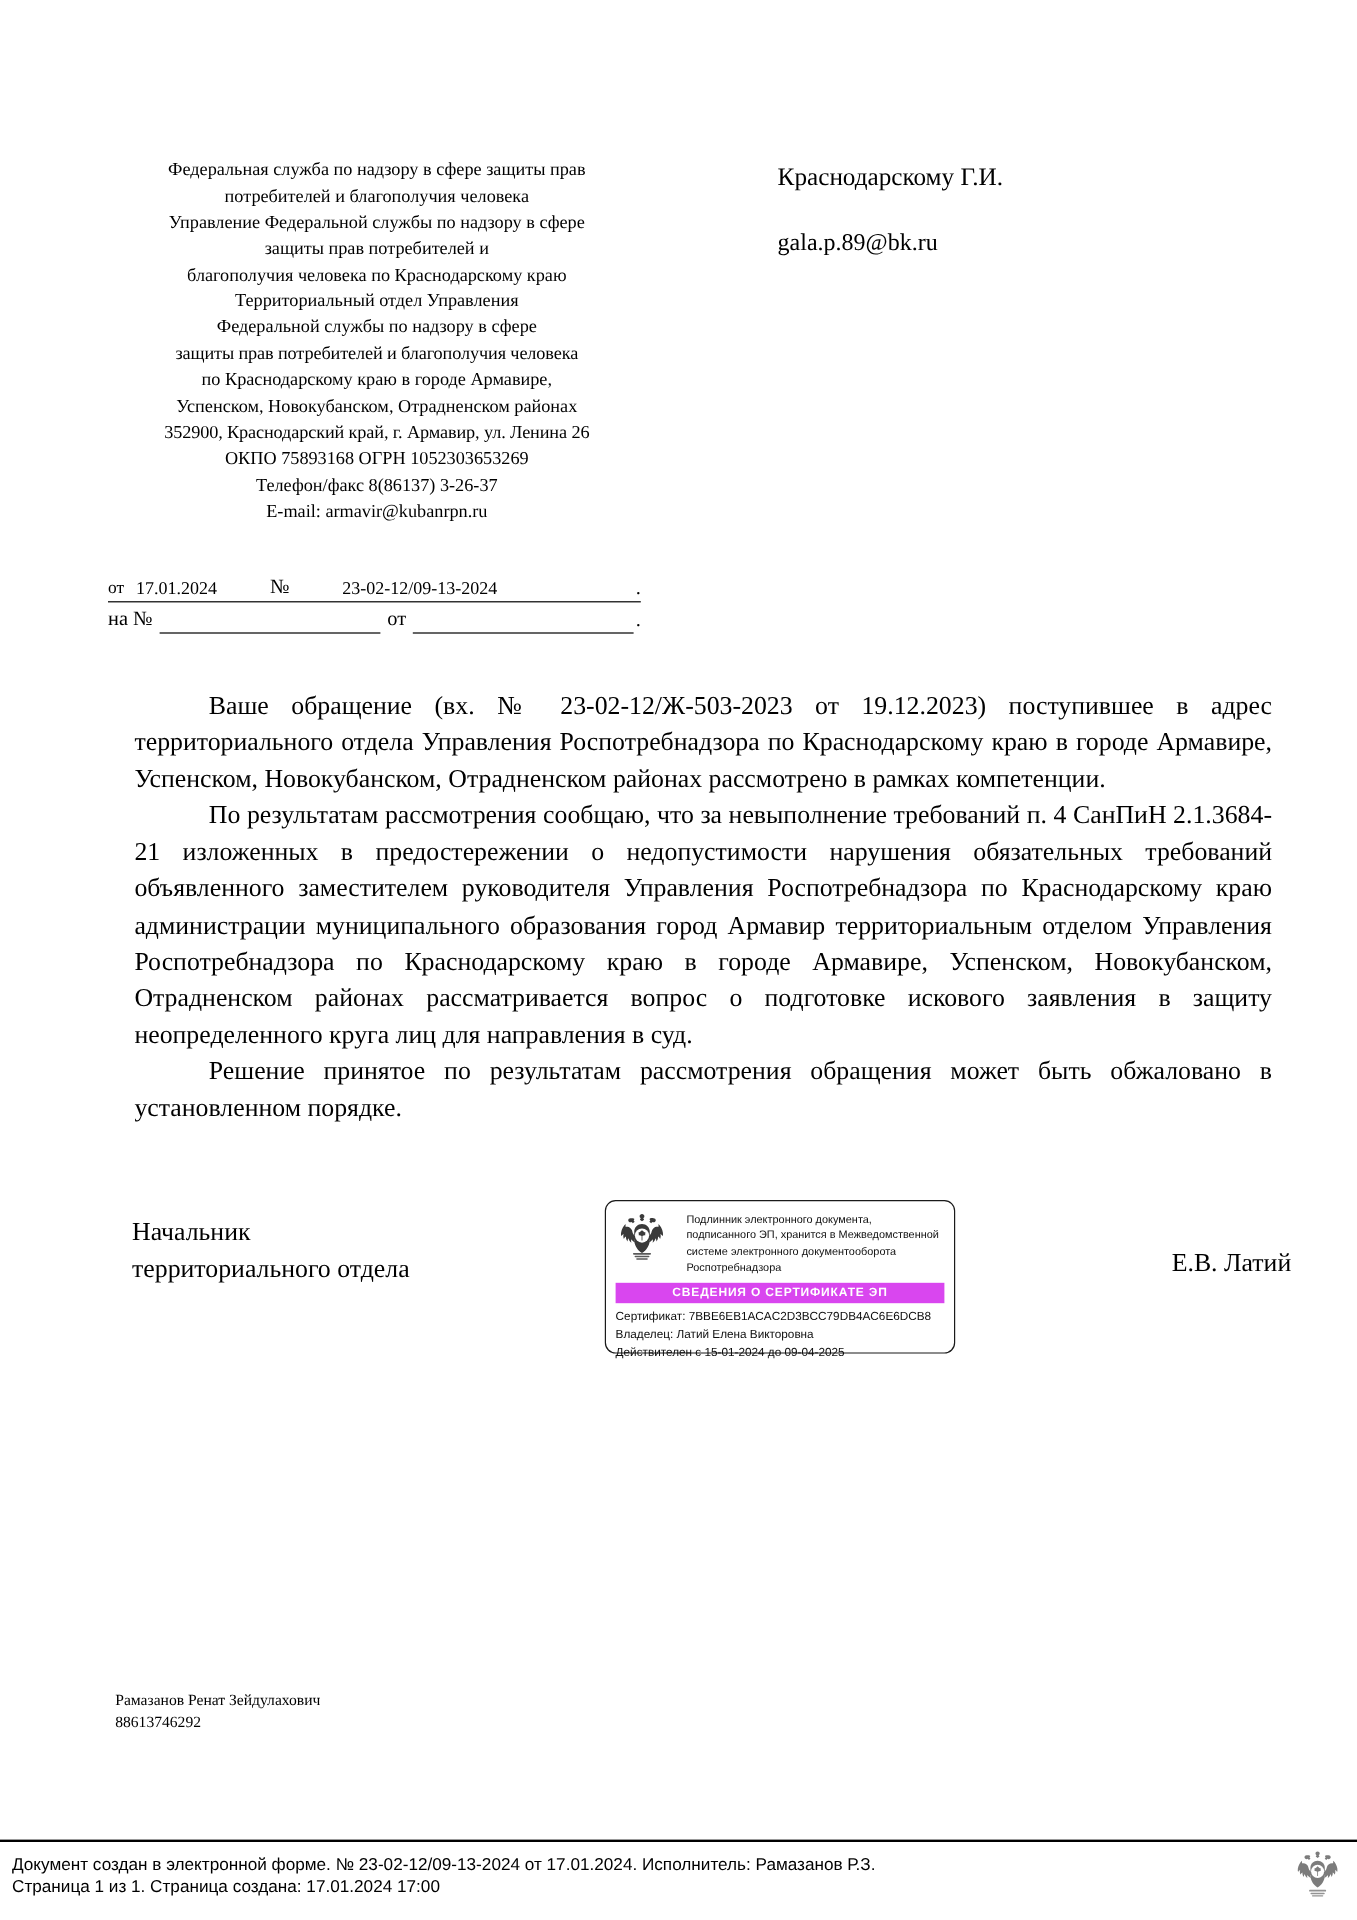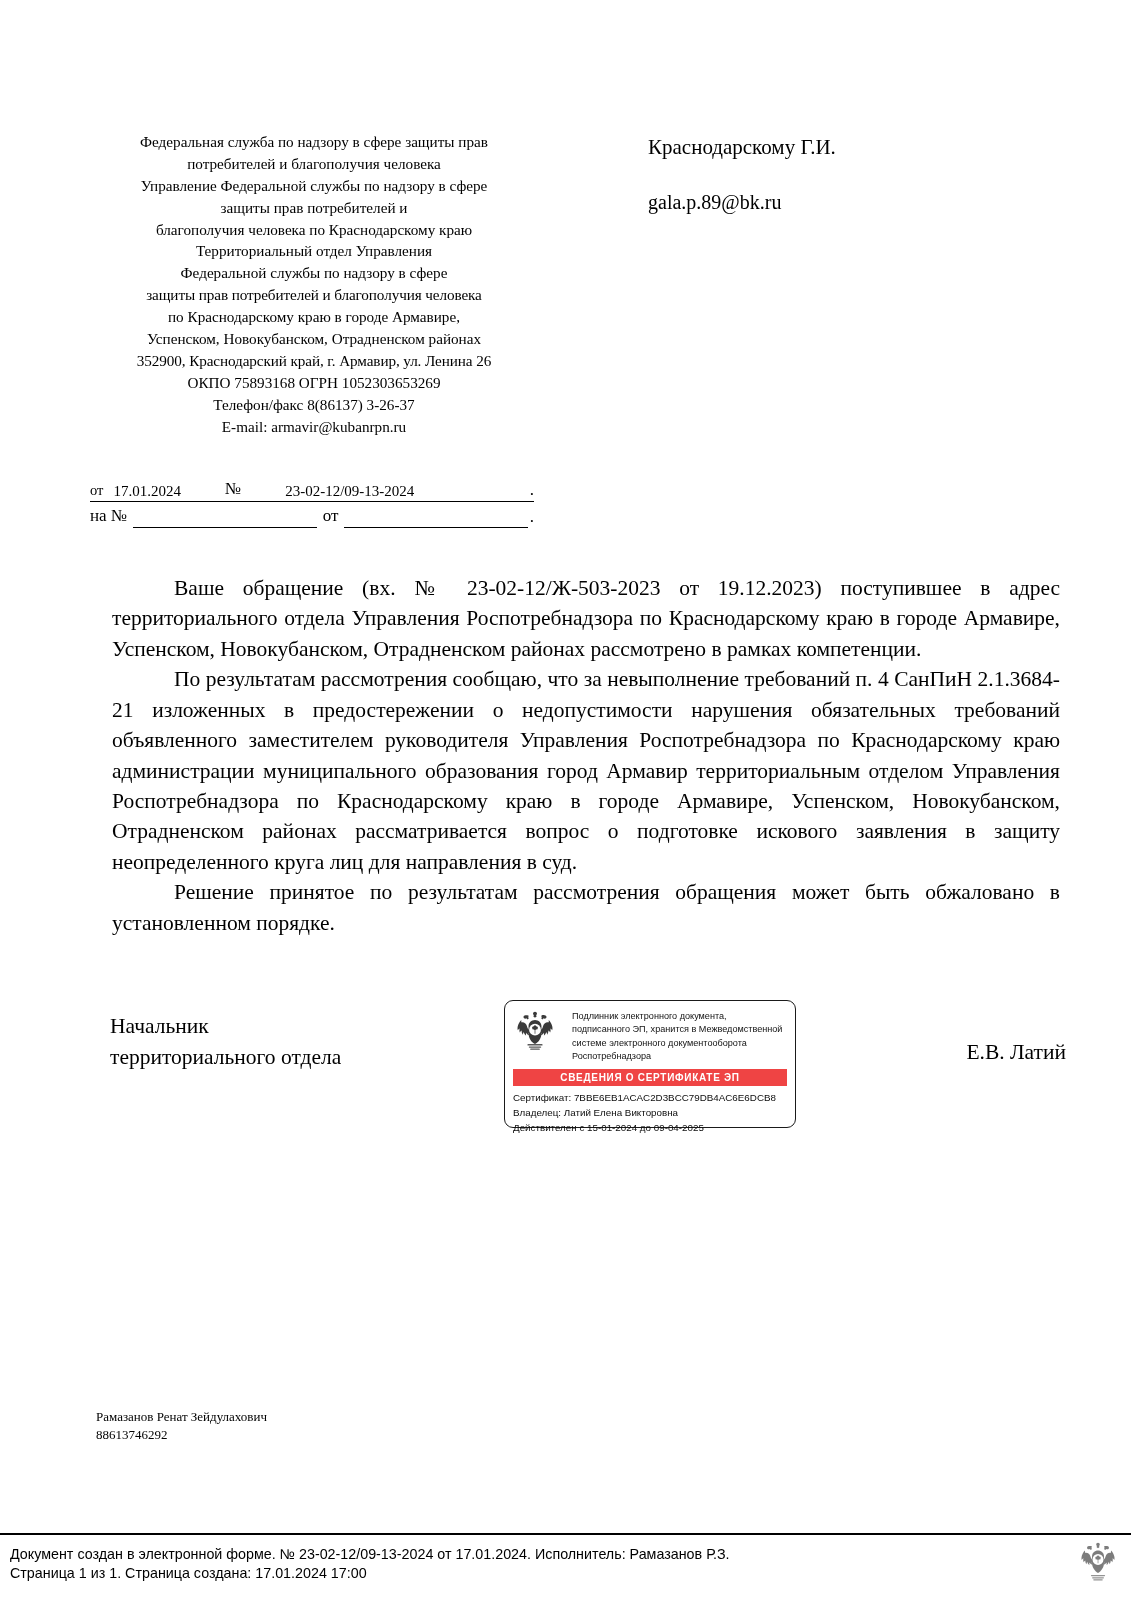--- a/index.html
+++ b/index.html
@@ -106,21 +106,21 @@
   
   .sig-left {
     position: absolute;
     left: 110px;
     top: 1011px;
     font-size: 21.5px;
     line-height: 1.42;
   }
   .sig-name {
     position: absolute;
-    right: 65px;
+    right: 55px;
     top: 1040px;
     font-size: 21.5px;
   }
 
   
   .es-stamp {
     position: absolute;
     left: 504px;
     top: 1000px;
     width: 292px;
@@ -144,21 +144,21 @@
     margin-top: 1px;
   }
   .es-note {
     font-size: 9.1px;
     line-height: 1.48;
     color: #111;
     padding-top: 2px;
   }
   .es-bar {
     margin-top: 5px;
-    background: #ef4444;
+    background: #d946ef;
     color: #ffffff;
     text-align: center;
     font-size: 10px;
     font-weight: bold;
     letter-spacing: 0.7px;
     padding: 3px 0 3px 0;
   }
   .es-fields {
     margin-top: 5px;
     font-size: 9.8px;

